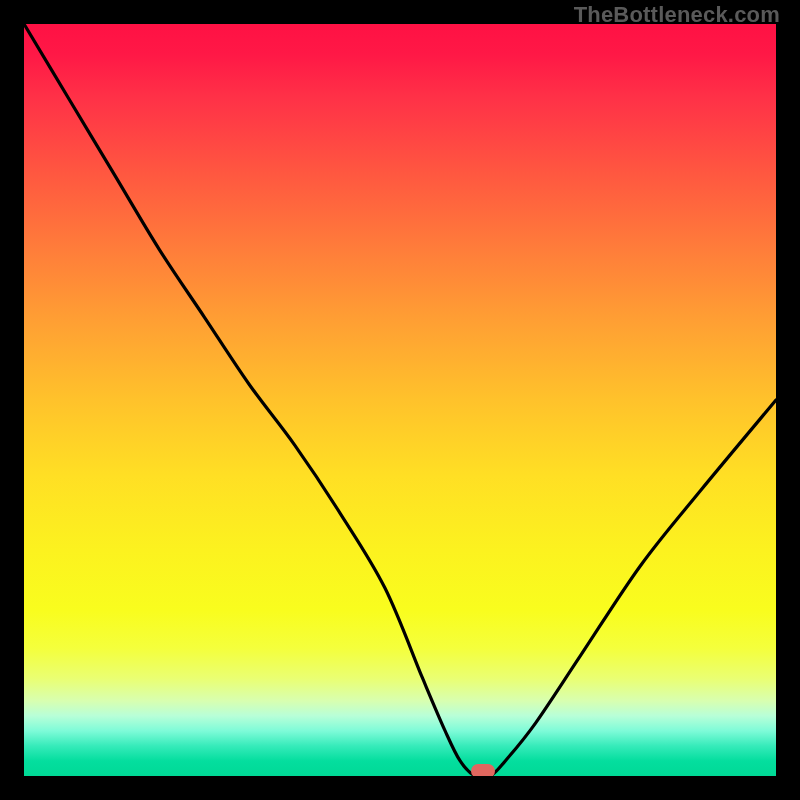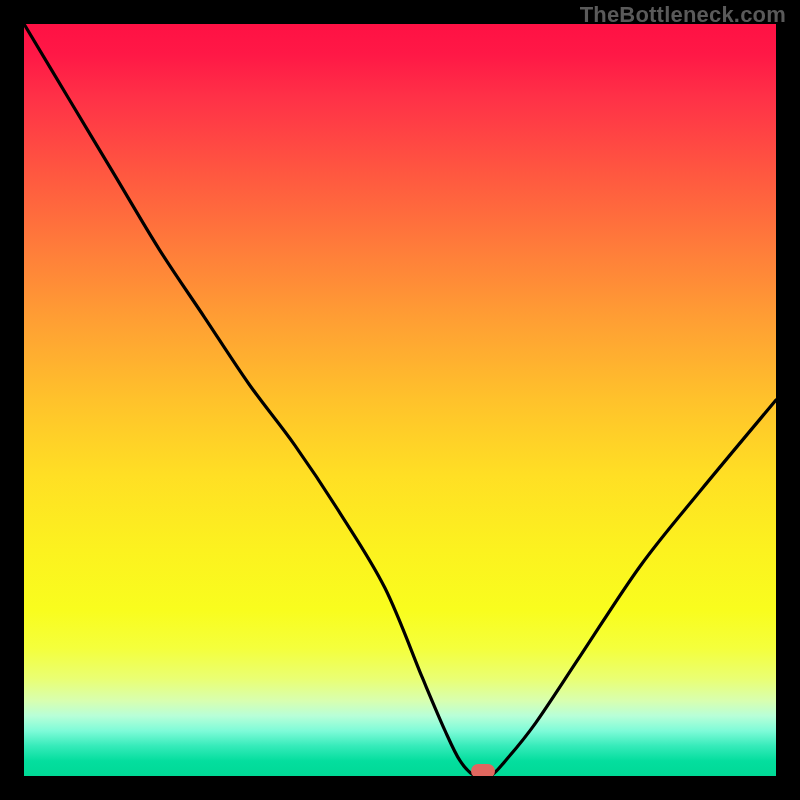--- a/index.html
+++ b/index.html
@@ -12,21 +12,21 @@
   }
   .frame {
     position: relative;
     width: 800px;
     height: 800px;
     background: #000;
   }
   .watermark {
     position: absolute;
     top: 2px;
-    right: 14px;
+    right: 20px;
     font-family: Arial, Helvetica, sans-serif;
     font-size: 22px;
     font-weight: 600;
     color: #5a5a5a;
     letter-spacing: 0.2px;
   }
   .plot {
     position: absolute;
     left: 24px;
     top: 24px;

